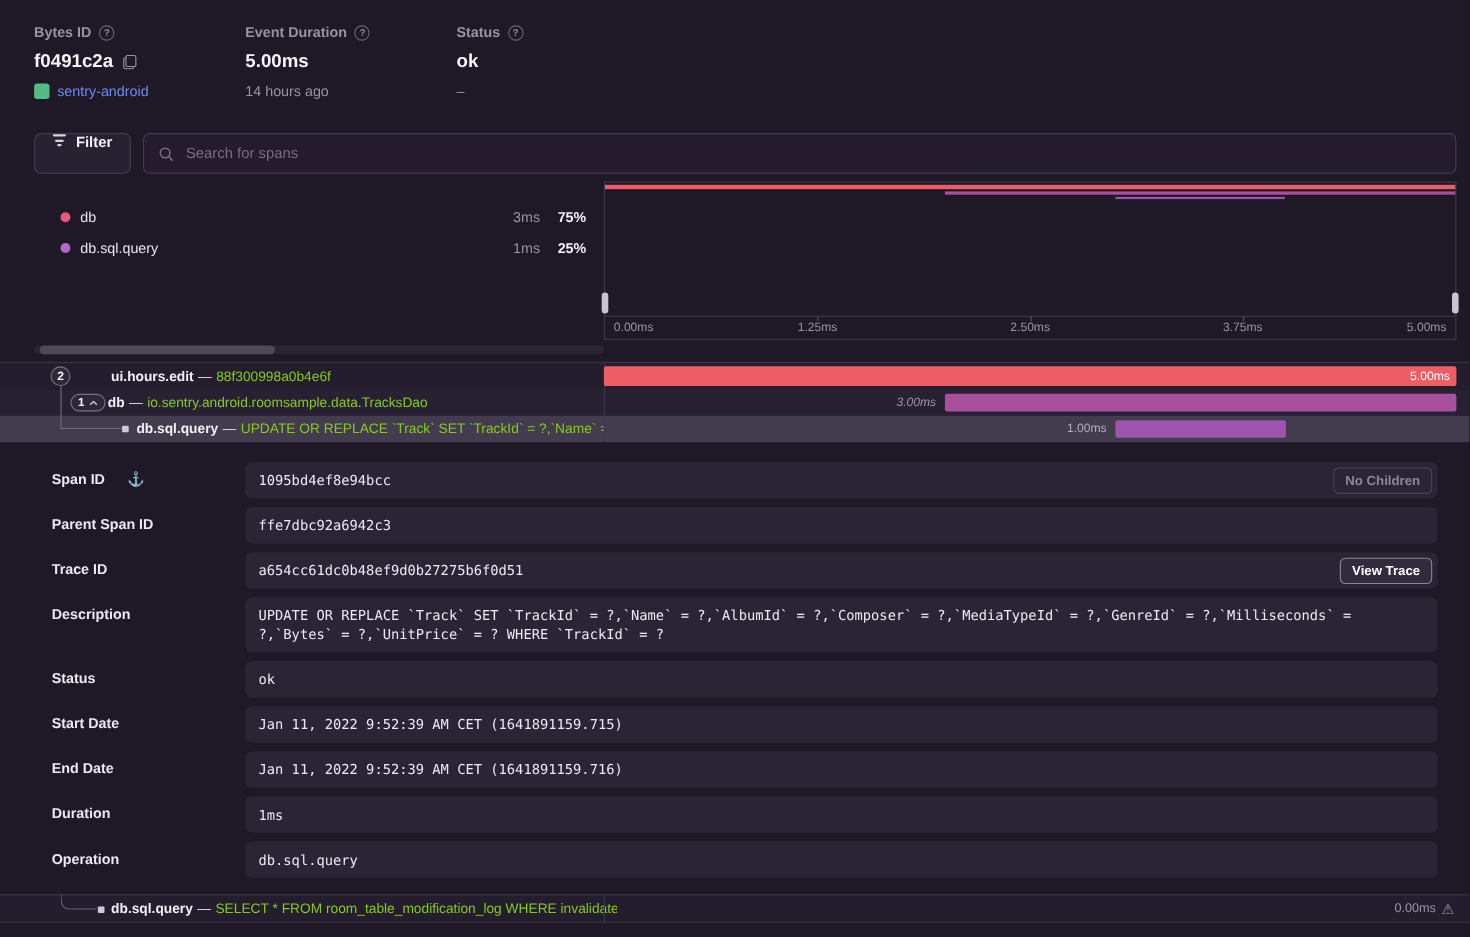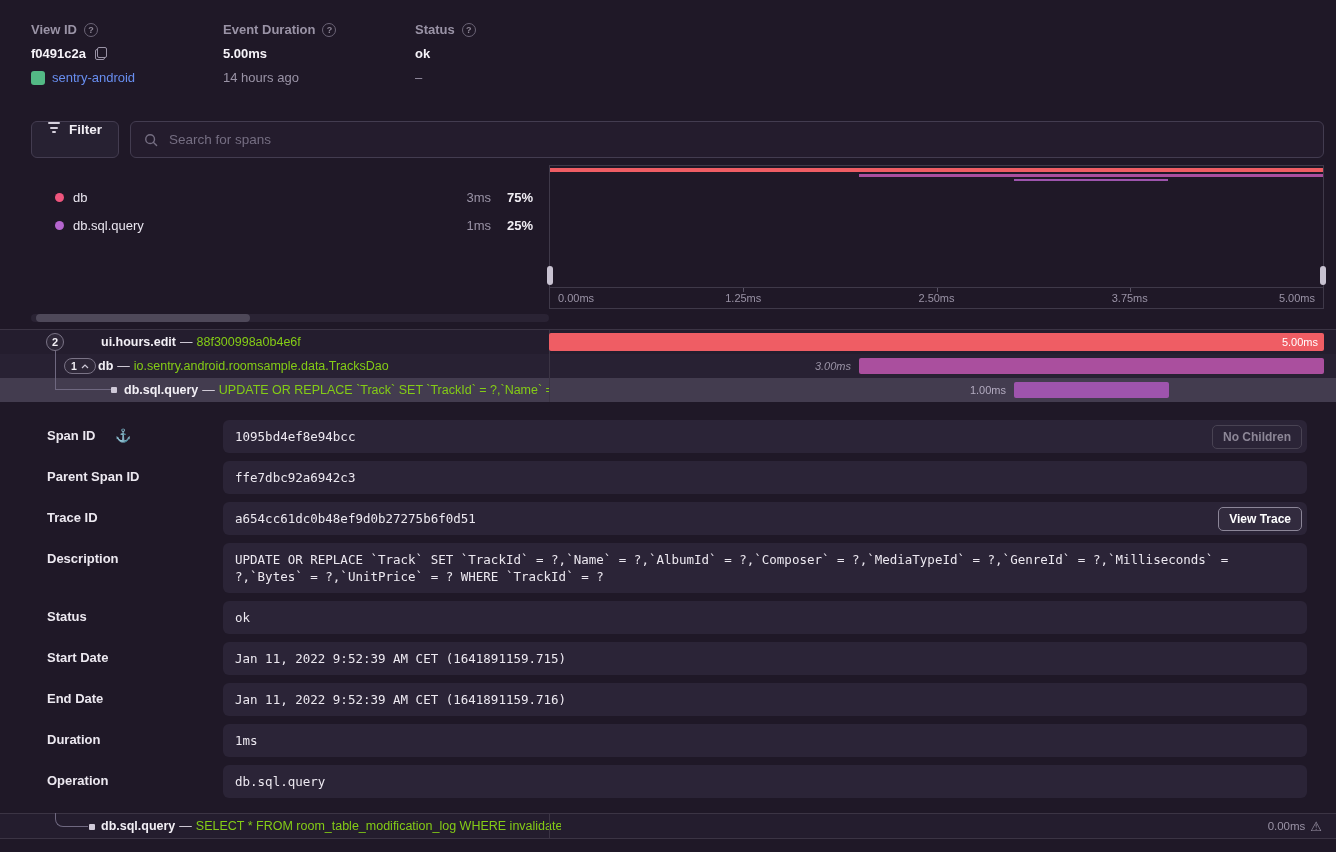--- a/index.html
+++ b/index.html
@@ -6,21 +6,21 @@
   html,body { margin:0; padding:0; background:#1f1827; }
   body { font-family:"Liberation Sans", sans-serif; color:#f2eff5; }
   #app { position:relative; width:1336px; height:852px; background:#1f1827; overflow:hidden; }
 
   
   .hcol { position:absolute; top:22px; }
   #hcol-id { left:31px; } #hcol-dur { left:223px; } #hcol-status { left:415px; }
   .hlabel { display:flex; align-items:center; gap:7px; font-size:13px; font-weight:700; color:#9a93a6; }
   .help-icon { width:14px; height:14px; border:1px solid #6b6476; border-radius:50%; font-size:9px; font-weight:700;
                color:#8d8695; display:inline-flex; align-items:center; justify-content:center; }
-  .hvalue { margin-top:9px; font-size:13px; font-weight:700; color:#f6f3f9; display:flex; align-items:center; }
+  .hvalue { margin-top:9px; font-size:17px; font-weight:700; color:#f6f3f9; display:flex; align-items:center; }
   .hsub { margin-top:9px; font-size:13px; color:#9a93a6; display:flex; align-items:center; gap:7px; }
   .copy-icon { position:relative; width:12px; height:13px; margin-left:9px; display:inline-block; cursor:pointer; }
   .copy-icon::before { content:""; position:absolute; left:0; bottom:0; width:8px; height:9px; border:1px solid #9a93a6; border-radius:2px; }
   .copy-icon::after { content:""; position:absolute; right:0; top:0; width:8px; height:9px; border:1px solid #9a93a6; border-radius:2px; background:#1f1827; }
   .avatar { width:14px; height:14px; border-radius:3px; background:#53b985; display:inline-block; flex:none; }
   .project-link { color:#688ef0; font-size:13px; text-decoration:none; cursor:pointer; }
 
   
   .filter-btn { position:absolute; left:31px; top:121px; width:88px; height:37px; border:1px solid #433c50; border-radius:6px;
                 background:#272132; display:flex; align-items:flex-start; justify-content:center; gap:9px;
@@ -106,21 +106,21 @@
                 display:flex; align-items:center; gap:5px; }
   .warn { font-size:13px; color:#9a93a6; }
 </style>
 </head>
 <body>
 
 <div id="app">
 
   <div class="hcol" id="hcol-id">
     <div class="hlabel">
-      <span>View ID</span>
+      <span>Bytes ID</span>
       <span class="help-icon">?</span>
     </div>
     <div class="hvalue">
       <span>f0491c2a</span>
       <span class="copy-icon"></span>
     </div>
     <div class="hsub">
       <span class="avatar"></span>
       <a class="project-link">sentry-android</a>
     </div>

